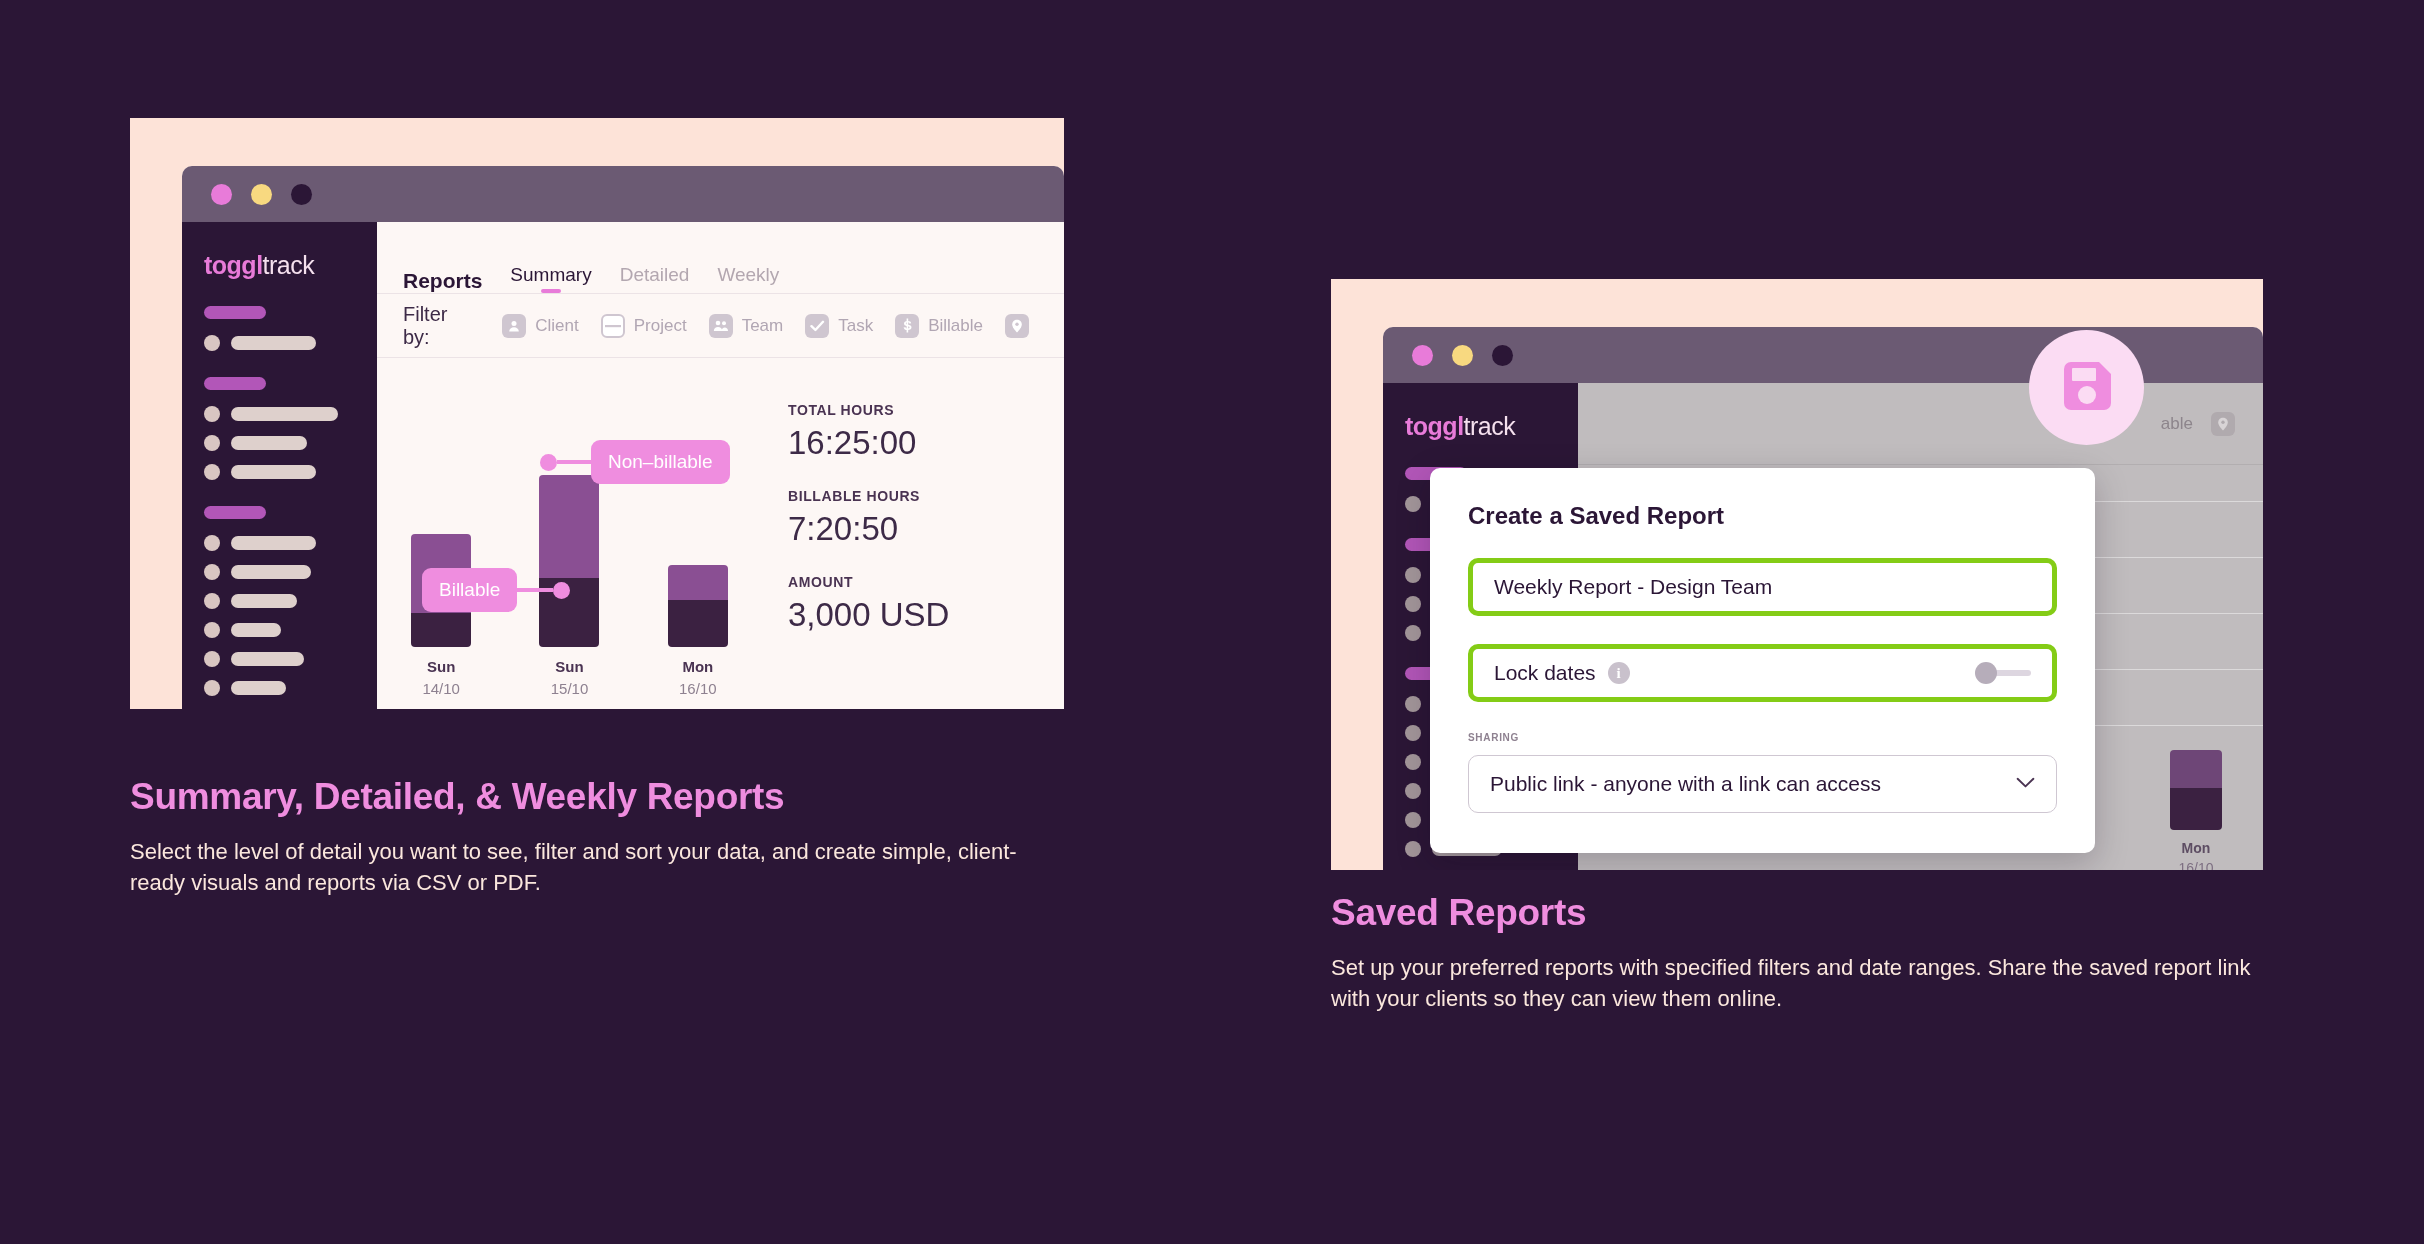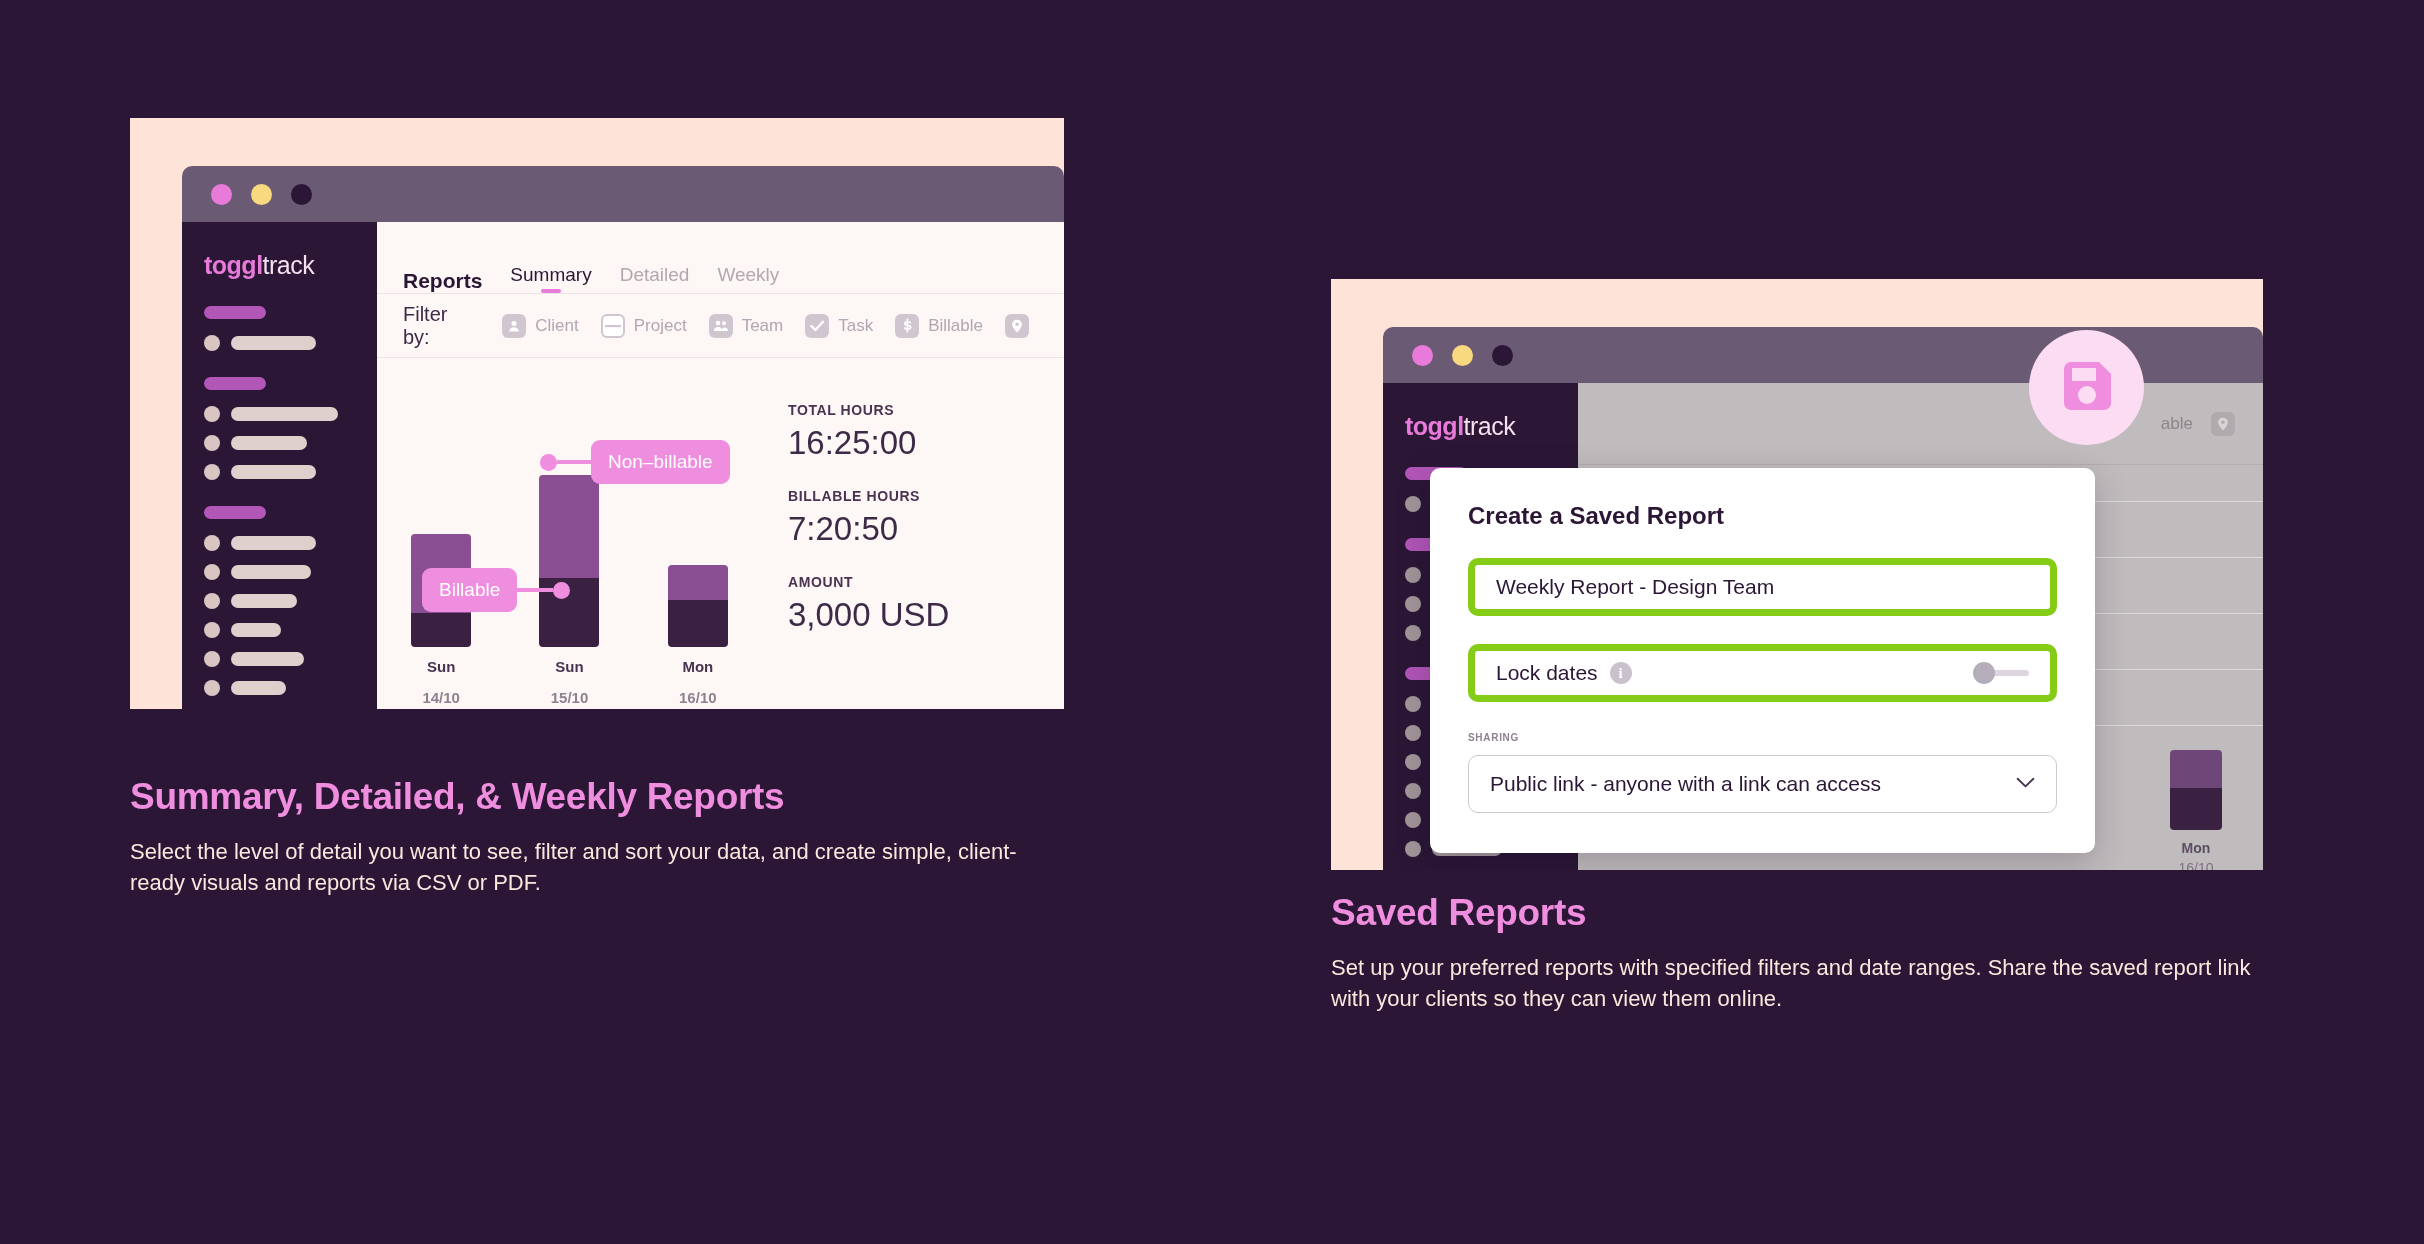--- a/index.html
+++ b/index.html
@@ -51,41 +51,41 @@
   
   .chartwrap { flex: 1 1 auto; display: flex; min-height: 0; }
   .chart { flex: 1 1 auto; position: relative; padding: 26px 0 0 0; min-width: 0;}
   .bars { position: absolute; left: 0; right: 0; bottom: 62px; top: 20px; display: flex; align-items: flex-end; justify-content: space-around; }
   .barcol { display: flex; flex-direction: column; align-items: center; width: 90px; position: relative;}
   .bar { width: 60px; border-radius: 4px; overflow: hidden; display: flex; flex-direction: column; justify-content: flex-end;}
   .seg-nb { background: #8a4f93; }
   .seg-b  { background: #3b2141; }
   .blabel { position: absolute; top: 100%; margin-top: 11px; text-align: center; white-space: nowrap;}
   .blabel .d { font-size: 15px; font-weight: 700; color: #4a3352; }
-  .blabel .dt { font-size: 15px; color: #8e8190; margin-top: 14px; font-weight: bold;}
+  .blabel .dt { font-size: 15px; color: #8e8190; margin-top: 5px;}
 
   
   .callout { position: absolute; display: flex; align-items: center; z-index: 5;}
   .callout .pill { background: #ef8ddf; color: #ffffff; font-size: 19px; padding: 11px 17px; border-radius: 9px; white-space: nowrap;}
   .callout .line { height: 4px; background: #ef8ddf; }
   .callout .knob { width: 17px; height: 17px; border-radius: 50%; background: #ef8ddf; }
 
   
   .totals { flex: 0 0 auto; padding: 44px 30px 0 26px; }
   .t-label { font-size: 14px; font-weight: 700; letter-spacing: .6px; color: #4a3352; }
   .t-value { font-size: 33px; color: #3d2a47; margin-top: 6px; margin-bottom: 26px; font-weight: 400;}
 
   
   .sec-title { font-size: 37px; font-weight: 700; color: #ef8ddf; letter-spacing: -0.3px; }
   .sec-body { font-size: 22px; line-height: 1.42; color: #fbe7dd; margin-top: 18px; }
 
   
   .modal { position: absolute; background: #ffffff; border-radius: 10px; box-shadow: 0 10px 34px rgba(20,8,26,.22); padding: 34px 38px 40px 38px; z-index: 20;}
   .modal-title { font-size: 24px; font-weight: 700; color: #2b1636; }
-  .field { margin-top: 28px; border: 7px solid #84cc16; border-radius: 10px; height: 58px; display: flex; align-items: center; padding: 0 21px; background:#fff;}
+  .field { margin-top: 28px; border: 5px solid #84cc16; border-radius: 10px; height: 58px; display: flex; align-items: center; padding: 0 21px; background:#fff;}
   .field .val { font-size: 21px; color: #2b1636; }
   .info-dot { width: 22px; height: 22px; border-radius: 50%; background: #c9c1cc; color:#fff; font-size: 15px; font-weight:700; display:flex; align-items:center; justify-content:center; margin-left: 12px; font-family:"Liberation Serif", serif;}
   .toggle { margin-left: auto; display:flex; align-items:center; }
   .toggle .track { width: 42px; height: 6px; border-radius: 3px; background: #ddd6e0; }
   .toggle .knob { width: 22px; height: 22px; border-radius: 50%; background: #b6adba; margin-right: -8px; z-index:1;}
   .group-label { margin-top: 30px; font-size: 10px; font-weight: 700; letter-spacing: .7px; color: #8e8190; }
   .select { margin-top: 12px; border: 1px solid #cfc7d2; border-radius: 10px; height: 58px; display: flex; align-items: center; padding: 0 21px; }
   .select .val { font-size: 21px; color: #2b1636; }
   .chev { margin-left: auto; }
 

